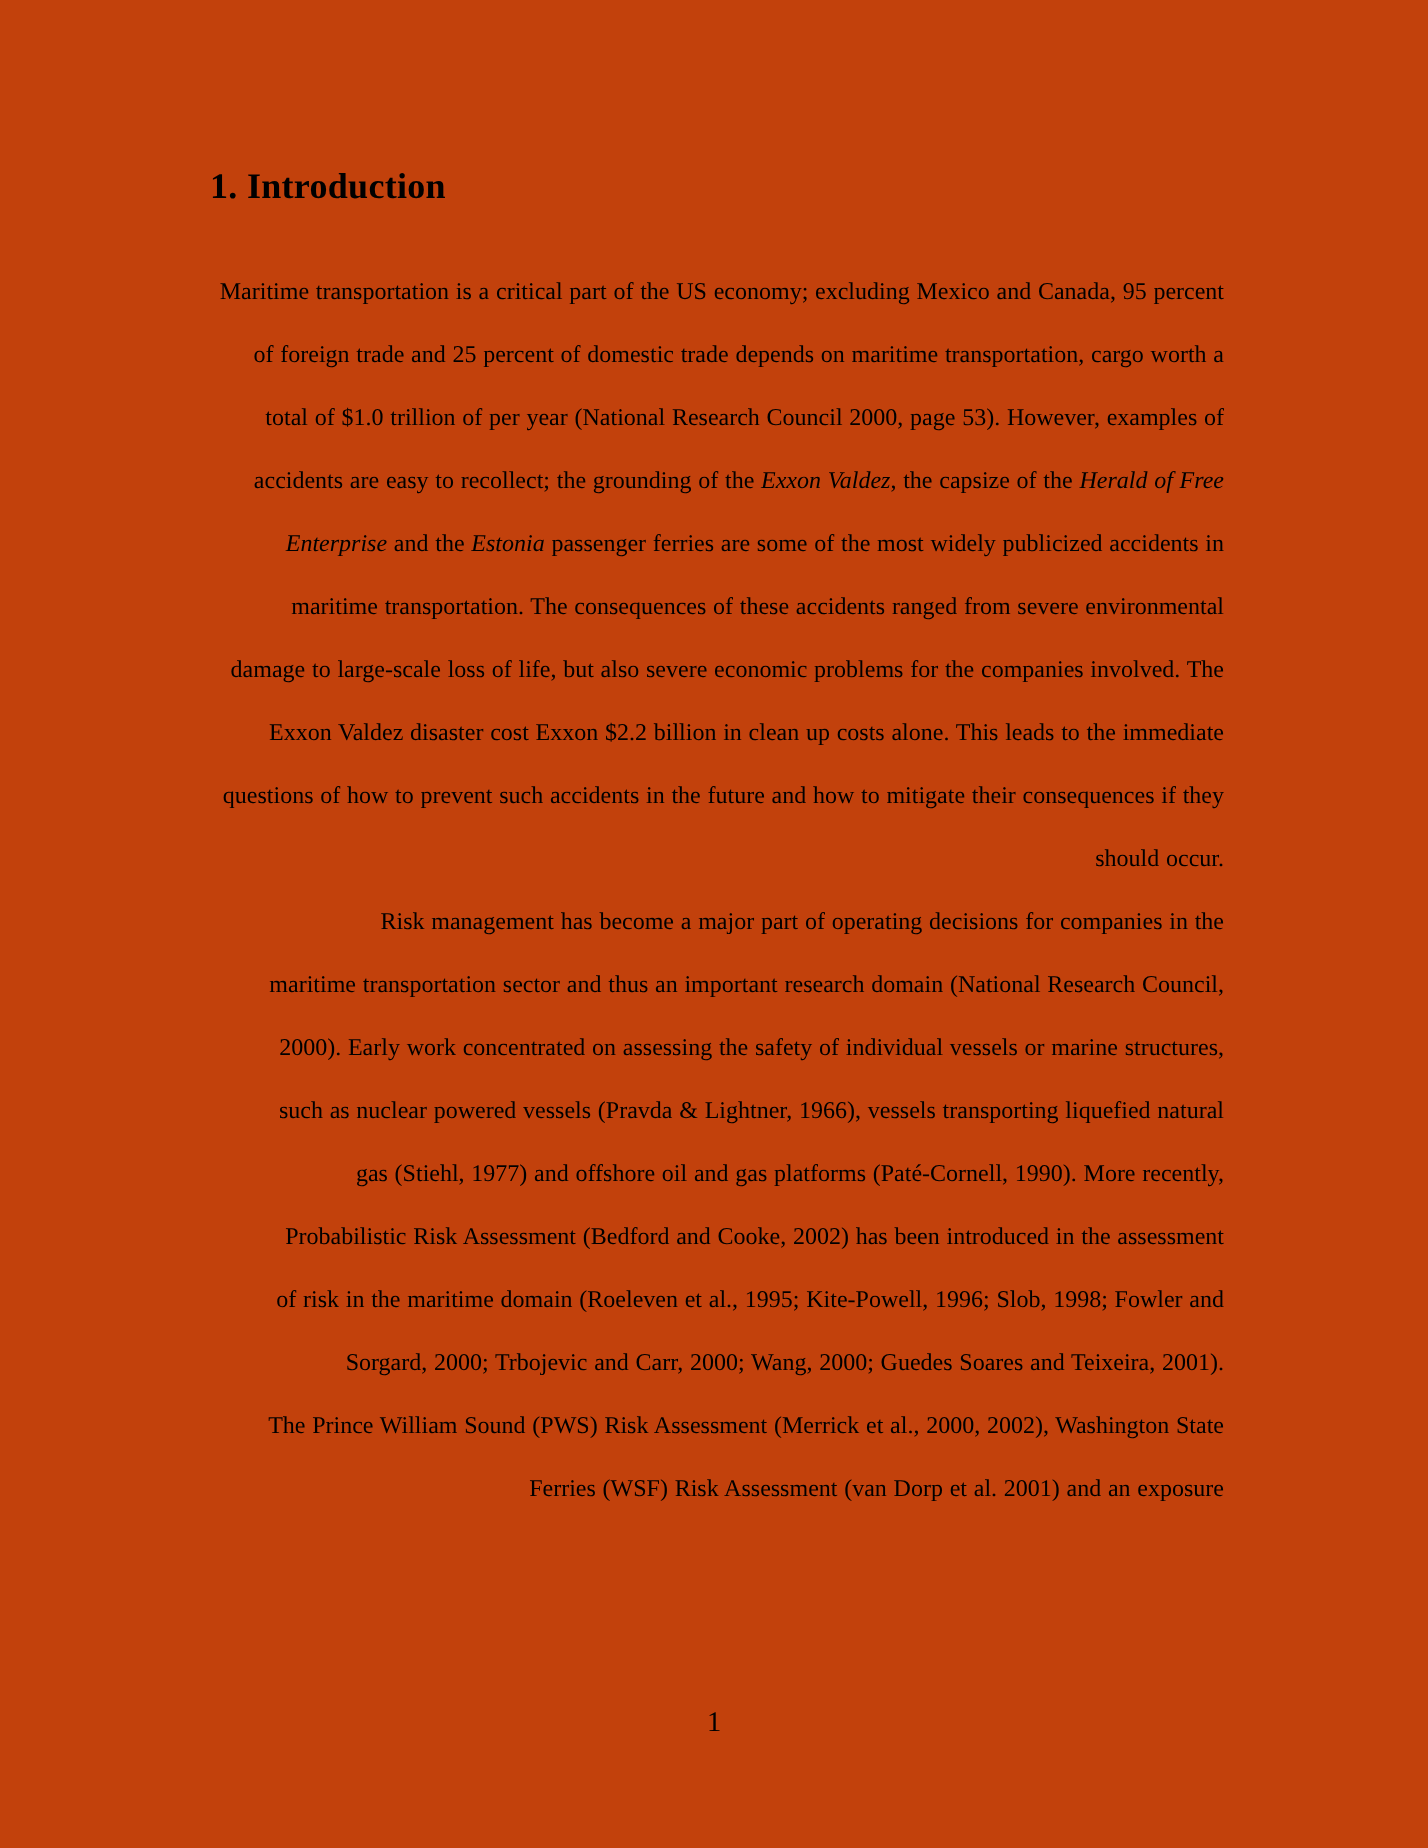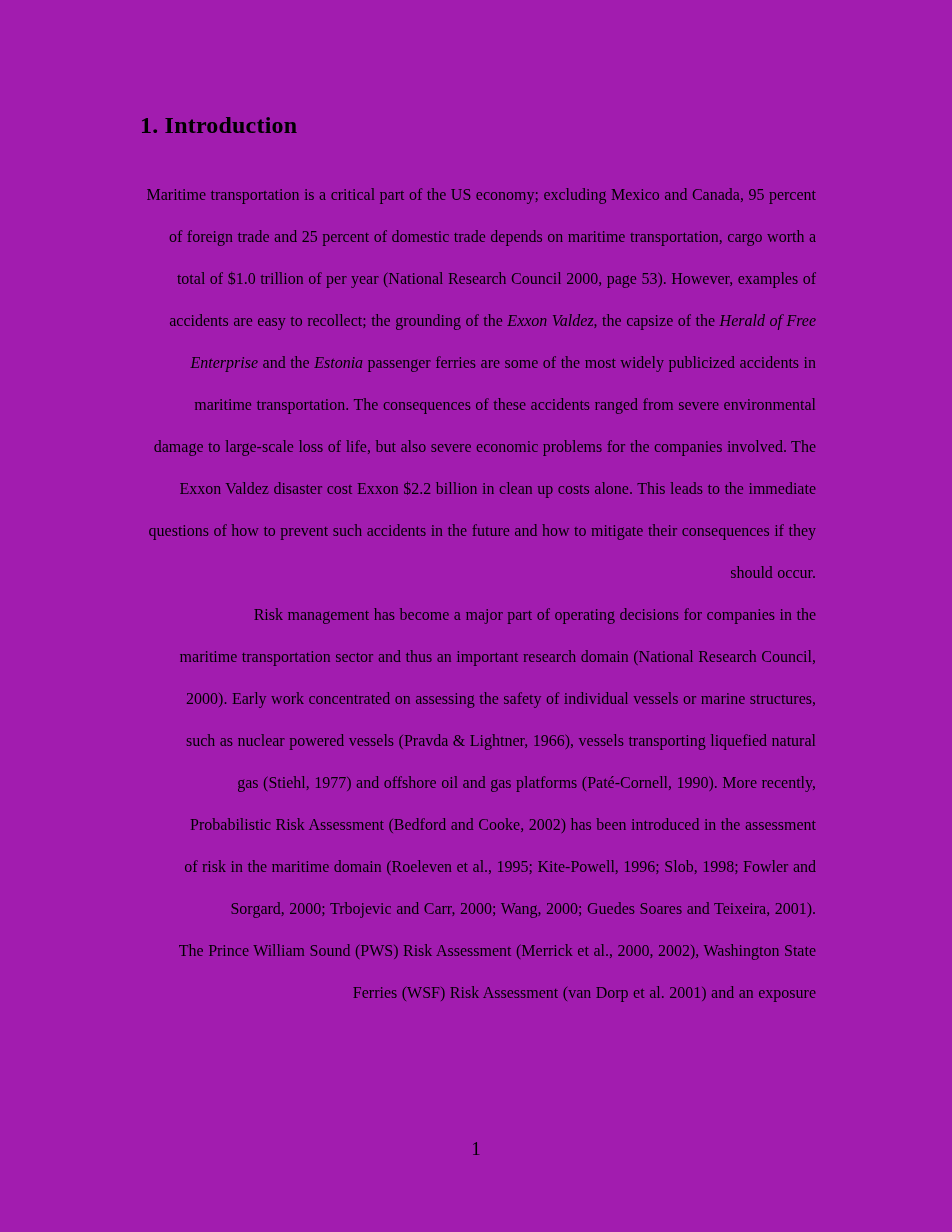--- a/index.html
+++ b/index.html
@@ -14,21 +14,21 @@
     position: relative;
     font-family: "Liberation Serif", "DejaVu Serif", serif;
     color: #000000;
   }
 
   .page {
     position: relative;
     width: 952px;
     height: 1232px;
     padding: 110px 136px 0 140px;
-    background: #a21caf;
+    background: #c2410c;
     overflow: hidden;
   }
 
   h1.section-heading {
     font-size: 24px;
     font-weight: bold;
     line-height: 30px;
     margin-bottom: 34px;
     letter-spacing: 0.2px;
   }

